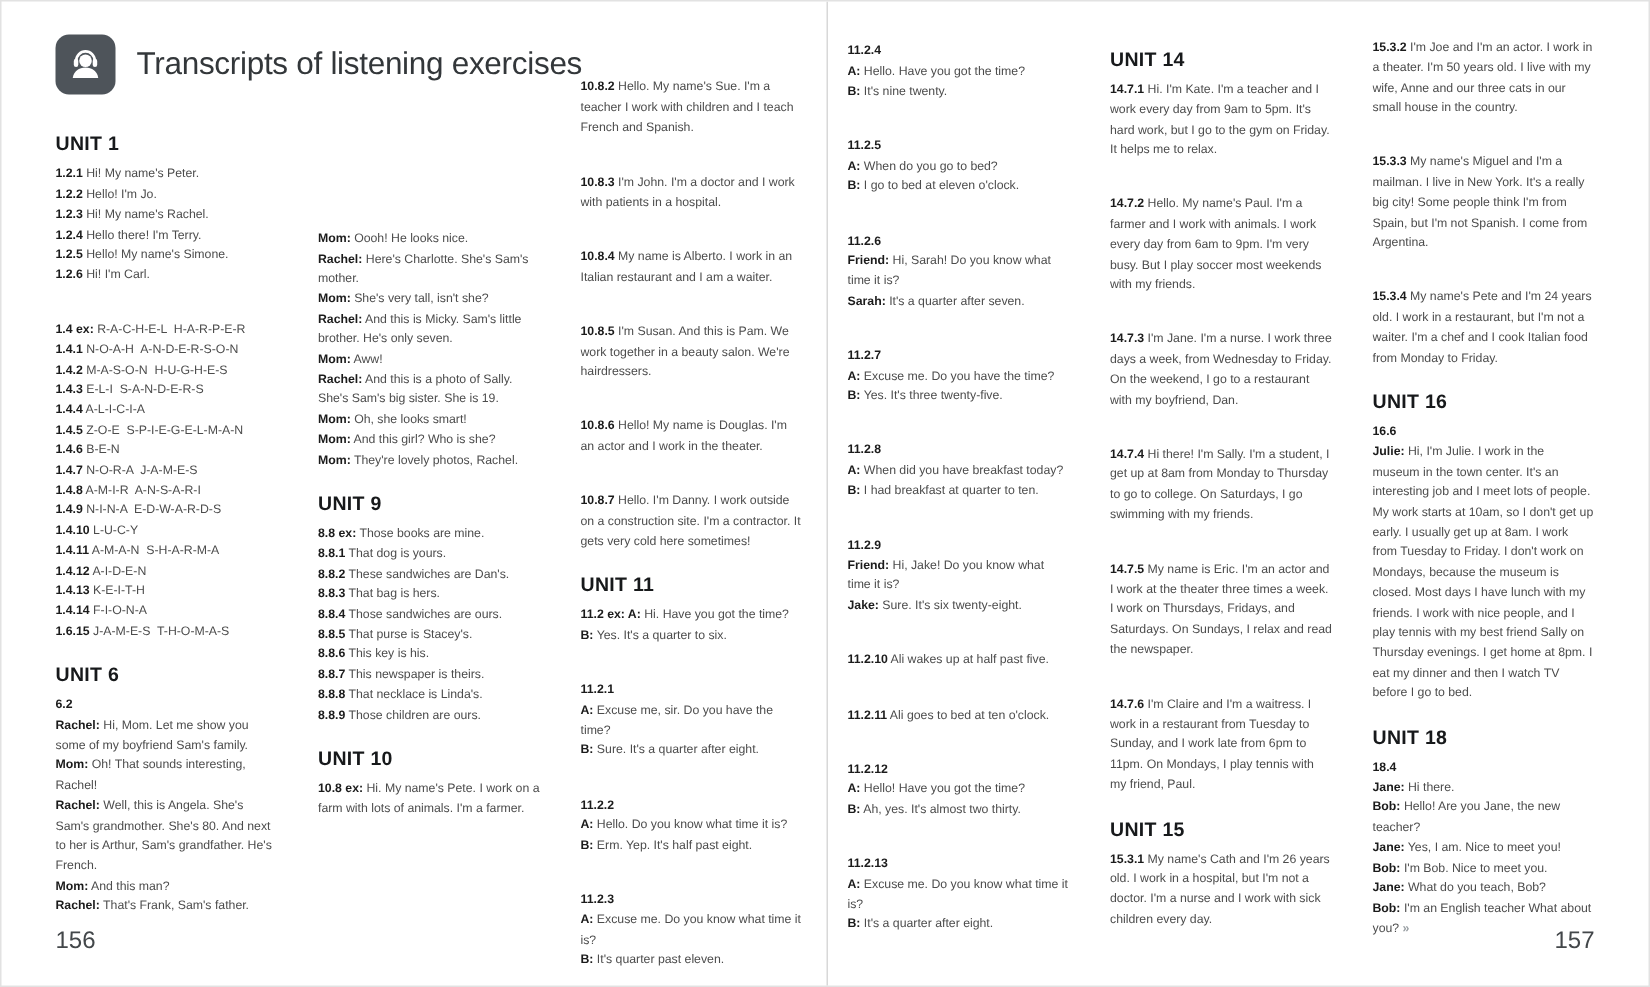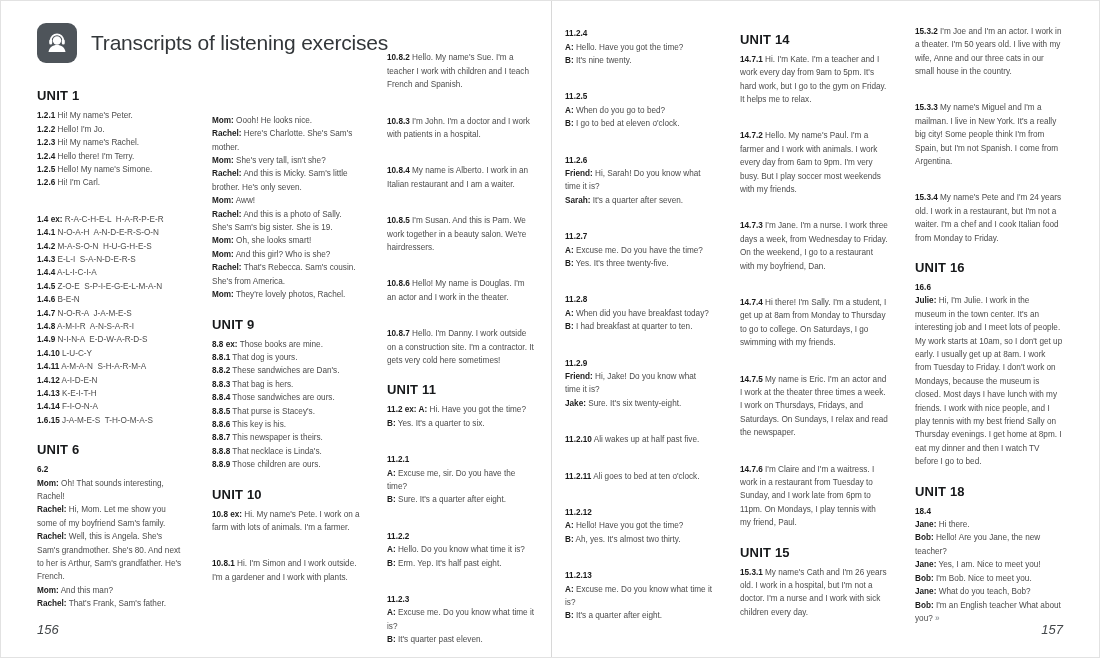--- a/index.html
+++ b/index.html
@@ -18,21 +18,21 @@
   .page.left  { left: 36px;  top: 86px; height: 524px; }
   .page.right { left: 564px; top: 38px; height: 572px; }
   .col { width: 148px; overflow: hidden; }
   .vrule { width: 1px; background: #e3e3e3; margin: 0 13px; }
   .line { font-size: 8.2px; line-height: 13.4px; color: #4c4c4c; white-space: pre-wrap; }
   .line b { color: #1b1b1b; }
   .line.gap { margin-top: 23px; }
   .unit { font-size: 13px; font-weight: 700; color: #17191b; margin: 15px 0 6px 0; letter-spacing: 0.2px; }
   .unit:first-child { margin-top: 1px; }
   .cont { color: #9aa0a4; font-weight: 700; }
-  .pagenum { position: absolute; bottom: 20px; font-size: 13px; color: #43474a; font-style: italic; }
+  .pagenum { position: absolute; bottom: 20px; font-size: 16px; color: #43474a; }
   .pagenum.pl { left: 36px; }
   .pagenum.pr { right: 36px; }
 </style>
 </head>
 <body>
 
 <div class="sheet">
   <div class="center-rule"></div>
 
   <div class="header">
@@ -68,52 +68,50 @@
         <p class="line"><b>1.4.8</b> A-M-I-R  A-N-S-A-R-I</p>
         <p class="line"><b>1.4.9</b> N-I-N-A  E-D-W-A-R-D-S</p>
         <p class="line"><b>1.4.10</b> L-U-C-Y</p>
         <p class="line"><b>1.4.11</b> A-M-A-N  S-H-A-R-M-A</p>
         <p class="line"><b>1.4.12</b> A-I-D-E-N</p>
         <p class="line"><b>1.4.13</b> K-E-I-T-H</p>
         <p class="line"><b>1.4.14</b> F-I-O-N-A</p>
         <p class="line"><b>1.6.15</b> J-A-M-E-S  T-H-O-M-A-S</p>
         <div class="unit">UNIT 6</div>
         <p class="line"><b>6.2</b></p>
+        <p class="line"><b>Rachel:</b> Hi, Mom. Let me show you some of my boyfriend Sam's family.</p>
         <p class="line"><b>Mom:</b> Oh! That sounds interesting, Rachel!</p>
-        <p class="line"><b>Rachel:</b> Hi, Mom. Let me show you some of my boyfriend Sam's family.</p>
         <p class="line"><b>Rachel:</b> Well, this is Angela. She's Sam's grandmother. She's 80. And next to her is Arthur, Sam's grandfather. He's French.</p>
         <p class="line"><b>Mom:</b> And this man?</p>
         <p class="line"><b>Rachel:</b> That's Frank, Sam's father.</p>
       </div>
     <div class="vrule"></div>
     <div class="col">
         <p class="line"><b>Mom:</b> Oooh! He looks nice.</p>
         <p class="line"><b>Rachel:</b> Here's Charlotte. She's Sam's mother.</p>
         <p class="line"><b>Mom:</b> She's very tall, isn't she?</p>
         <p class="line"><b>Rachel:</b> And this is Micky. Sam's little brother. He's only seven.</p>
         <p class="line"><b>Mom:</b> Aww!</p>
         <p class="line"><b>Rachel:</b> And this is a photo of Sally. She's Sam's big sister. She is 19.</p>
         <p class="line"><b>Mom:</b> Oh, she looks smart!</p>
         <p class="line"><b>Mom:</b> And this girl? Who is she?</p>
-        <p class="line"><b>Rachel:</b> That's Rebecca. Sam's cousin. She's from America.</p>
         <p class="line"><b>Mom:</b> They're lovely photos, Rachel.</p>
         <div class="unit">UNIT 9</div>
         <p class="line"><b>8.8 ex:</b> Those books are mine.</p>
         <p class="line"><b>8.8.1</b> That dog is yours.</p>
         <p class="line"><b>8.8.2</b> These sandwiches are Dan's.</p>
         <p class="line"><b>8.8.3</b> That bag is hers.</p>
         <p class="line"><b>8.8.4</b> Those sandwiches are ours.</p>
         <p class="line"><b>8.8.5</b> That purse is Stacey's.</p>
         <p class="line"><b>8.8.6</b> This key is his.</p>
         <p class="line"><b>8.8.7</b> This newspaper is theirs.</p>
         <p class="line"><b>8.8.8</b> That necklace is Linda's.</p>
         <p class="line"><b>8.8.9</b> Those children are ours.</p>
         <div class="unit">UNIT 10</div>
         <p class="line"><b>10.8 ex:</b> Hi. My name's Pete. I work on a farm with lots of animals. I'm a farmer.</p>
-        <p class="line gap"><b>10.8.1</b> Hi. I'm Simon and I work outside. I'm a gardener and I work with plants.</p>
       </div>
     <div class="vrule"></div>
     <div class="col">
         <p class="line"><b>10.8.2</b> Hello. My name's Sue. I'm a teacher I work with children and I teach French and Spanish.</p>
         <p class="line gap"><b>10.8.3</b> I'm John. I'm a doctor and I work with patients in a hospital.</p>
         <p class="line gap"><b>10.8.4</b> My name is Alberto. I work in an Italian restaurant and I am a waiter.</p>
         <p class="line gap"><b>10.8.5</b> I'm Susan. And this is Pam. We work together in a beauty salon. We're hairdressers.</p>
         <p class="line gap"><b>10.8.6</b> Hello! My name is Douglas. I'm an actor and I work in the theater.</p>
         <p class="line gap"><b>10.8.7</b> Hello. I'm Danny. I work outside on a construction site. I'm a contractor. It gets very cold here sometimes!</p>
         <div class="unit">UNIT 11</div>

